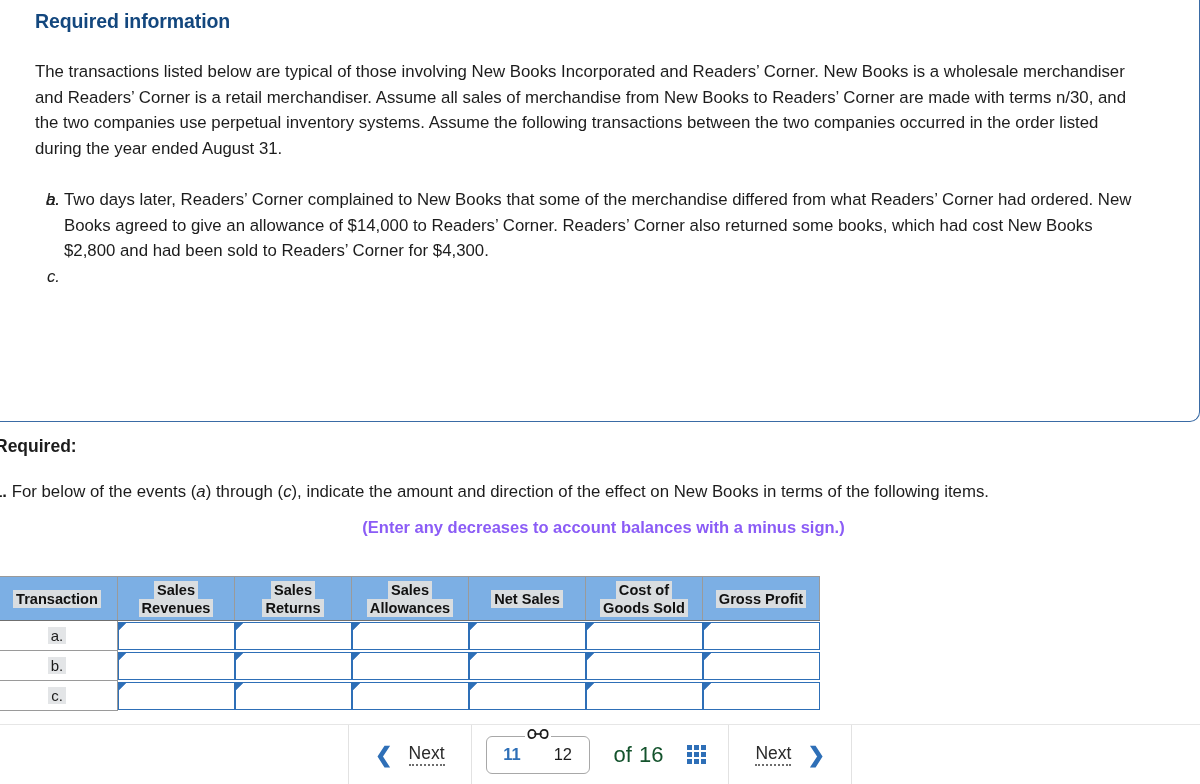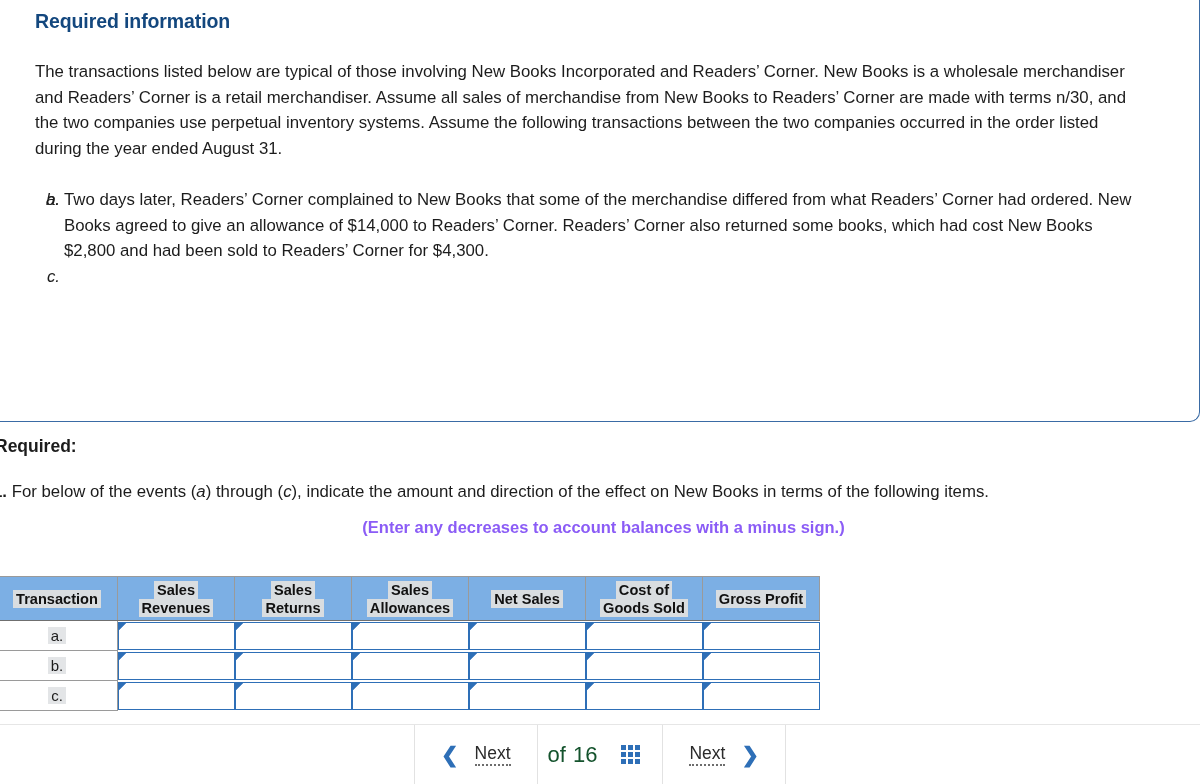--- a/index.html
+++ b/index.html
@@ -540,20 +540,34 @@
 
       <div class="nav-divider"></div>
 
       <div class="nav-seg">
         <span class="chev chev-l">❮</span>
         <span class="nav-txt">Next</span>
       </div>
 
       <div class="nav-divider"></div>
 
+      <div class="pager-box-wrap">
+        <div class="pager-box">
+          <span class="pager-notch"></span>
+          <span class="link-icon">
+            <svg width="22" height="14" viewBox="0 0 22 14" aria-hidden="true">
+              <path d="M8.6 7 C8.6 4.6 6.9 2.9 4.9 2.9 C2.9 2.9 1.3 4.6 1.3 7 C1.3 9.4 2.9 11.1 4.9 11.1 C6.9 11.1 8.6 9.4 8.6 7 Z" fill="none" stroke="#1c1c1c" stroke-width="1.7"></path>
+              <path d="M13.4 7 C13.4 4.6 15.1 2.9 17.1 2.9 C19.1 2.9 20.7 4.6 20.7 7 C20.7 9.4 19.1 11.1 17.1 11.1 C15.1 11.1 13.4 9.4 13.4 7 Z" fill="none" stroke="#1c1c1c" stroke-width="1.7"></path>
+              <path d="M7.3 7 L14.7 7" fill="none" stroke="#1c1c1c" stroke-width="1.7"></path>
+            </svg>
+          </span>
+          <span class="pg-cur">11</span>
+          <span class="pg-nxt">12</span>
+        </div>
+      </div>
 
       <div class="of-txt">
         <span class="of-word">of</span><span>16</span>
       </div>
 
       <div class="grid-icon">
         <i></i>
           <i></i>
           <i></i>
         <i></i>

